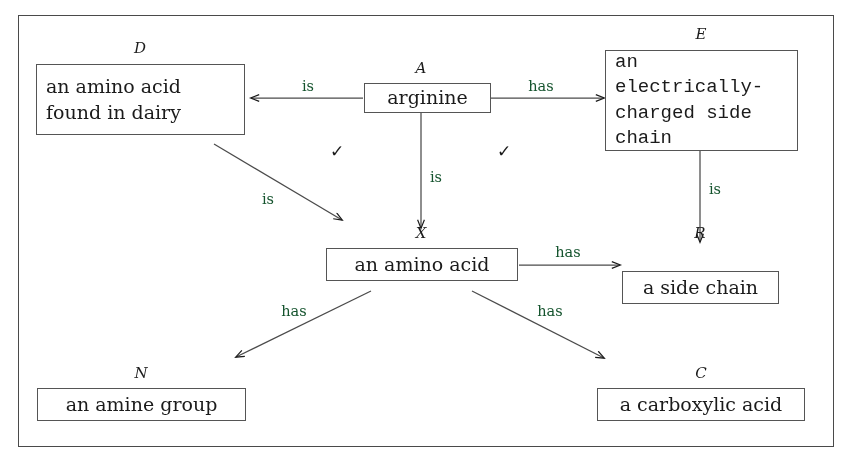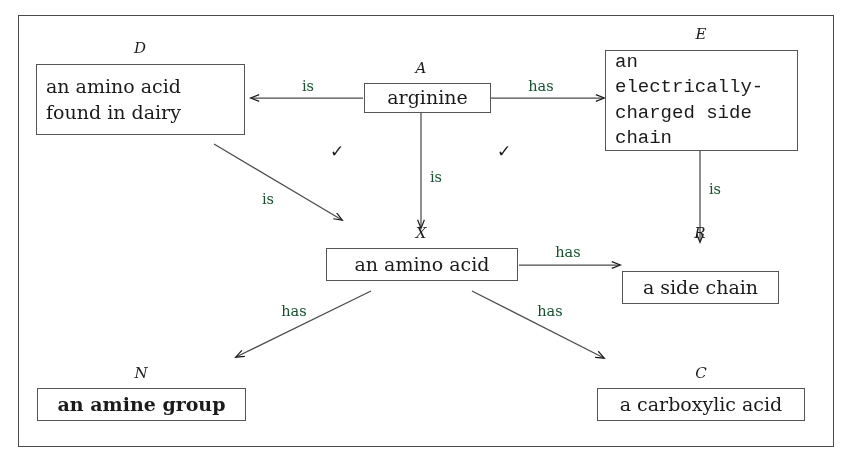--- a/index.html
+++ b/index.html
@@ -121,21 +121,21 @@
   <div class="node center-text" style="left:326px; top:248px; width:192px; height:33px;">
     <span class="node-text">an amino acid</span>
   </div>
 
   <div class="node-key" style="left:700px; top:224px;">R</div>
   <div class="node center-text" style="left:622px; top:248px; width:157px; height:33px;margin-top:23px;">
     <span class="node-text">a side chain</span>
   </div>
 
   <div class="node-key" style="left:141px; top:364px;">N</div>
-  <div class="node center-text" style="left:37px; top:388px; width:209px; height:33px;font-weight:bold;">
+  <div class="node center-text" style="left:37px; top:388px; width:209px; height:33px;">
     <span class="node-text">an amine group</span>
   </div>
 
   <div class="node-key" style="left:701px; top:364px;">C</div>
   <div class="node center-text" style="left:597px; top:388px; width:208px; height:33px;text-align:center;">
     <span class="node-text">a carboxylic acid</span>
   </div>
 
   <div class="edge-label" style="left:308px; top:86px;">is</div>
   <div class="edge-label" style="left:541px; top:86px;">has</div>

